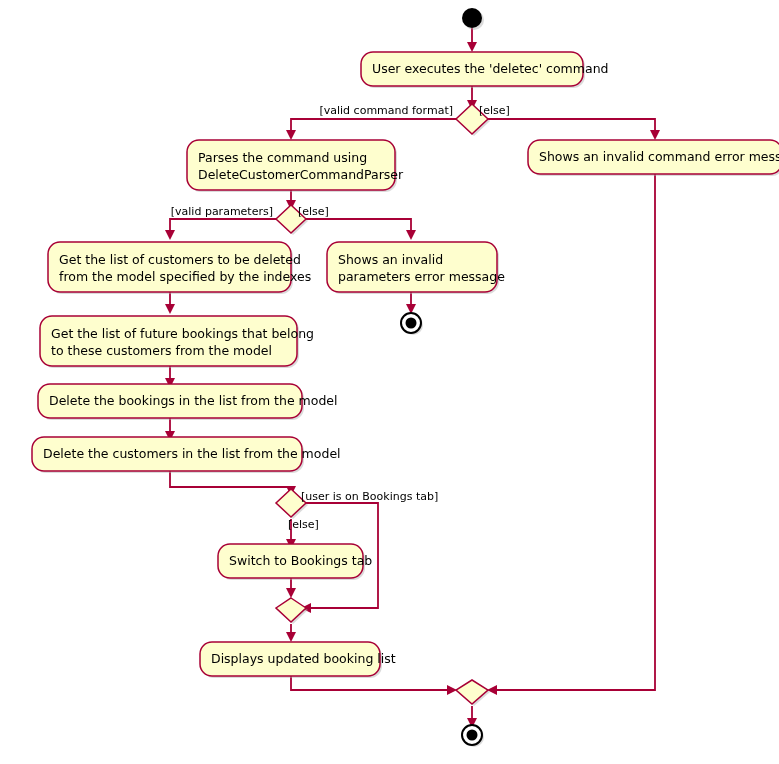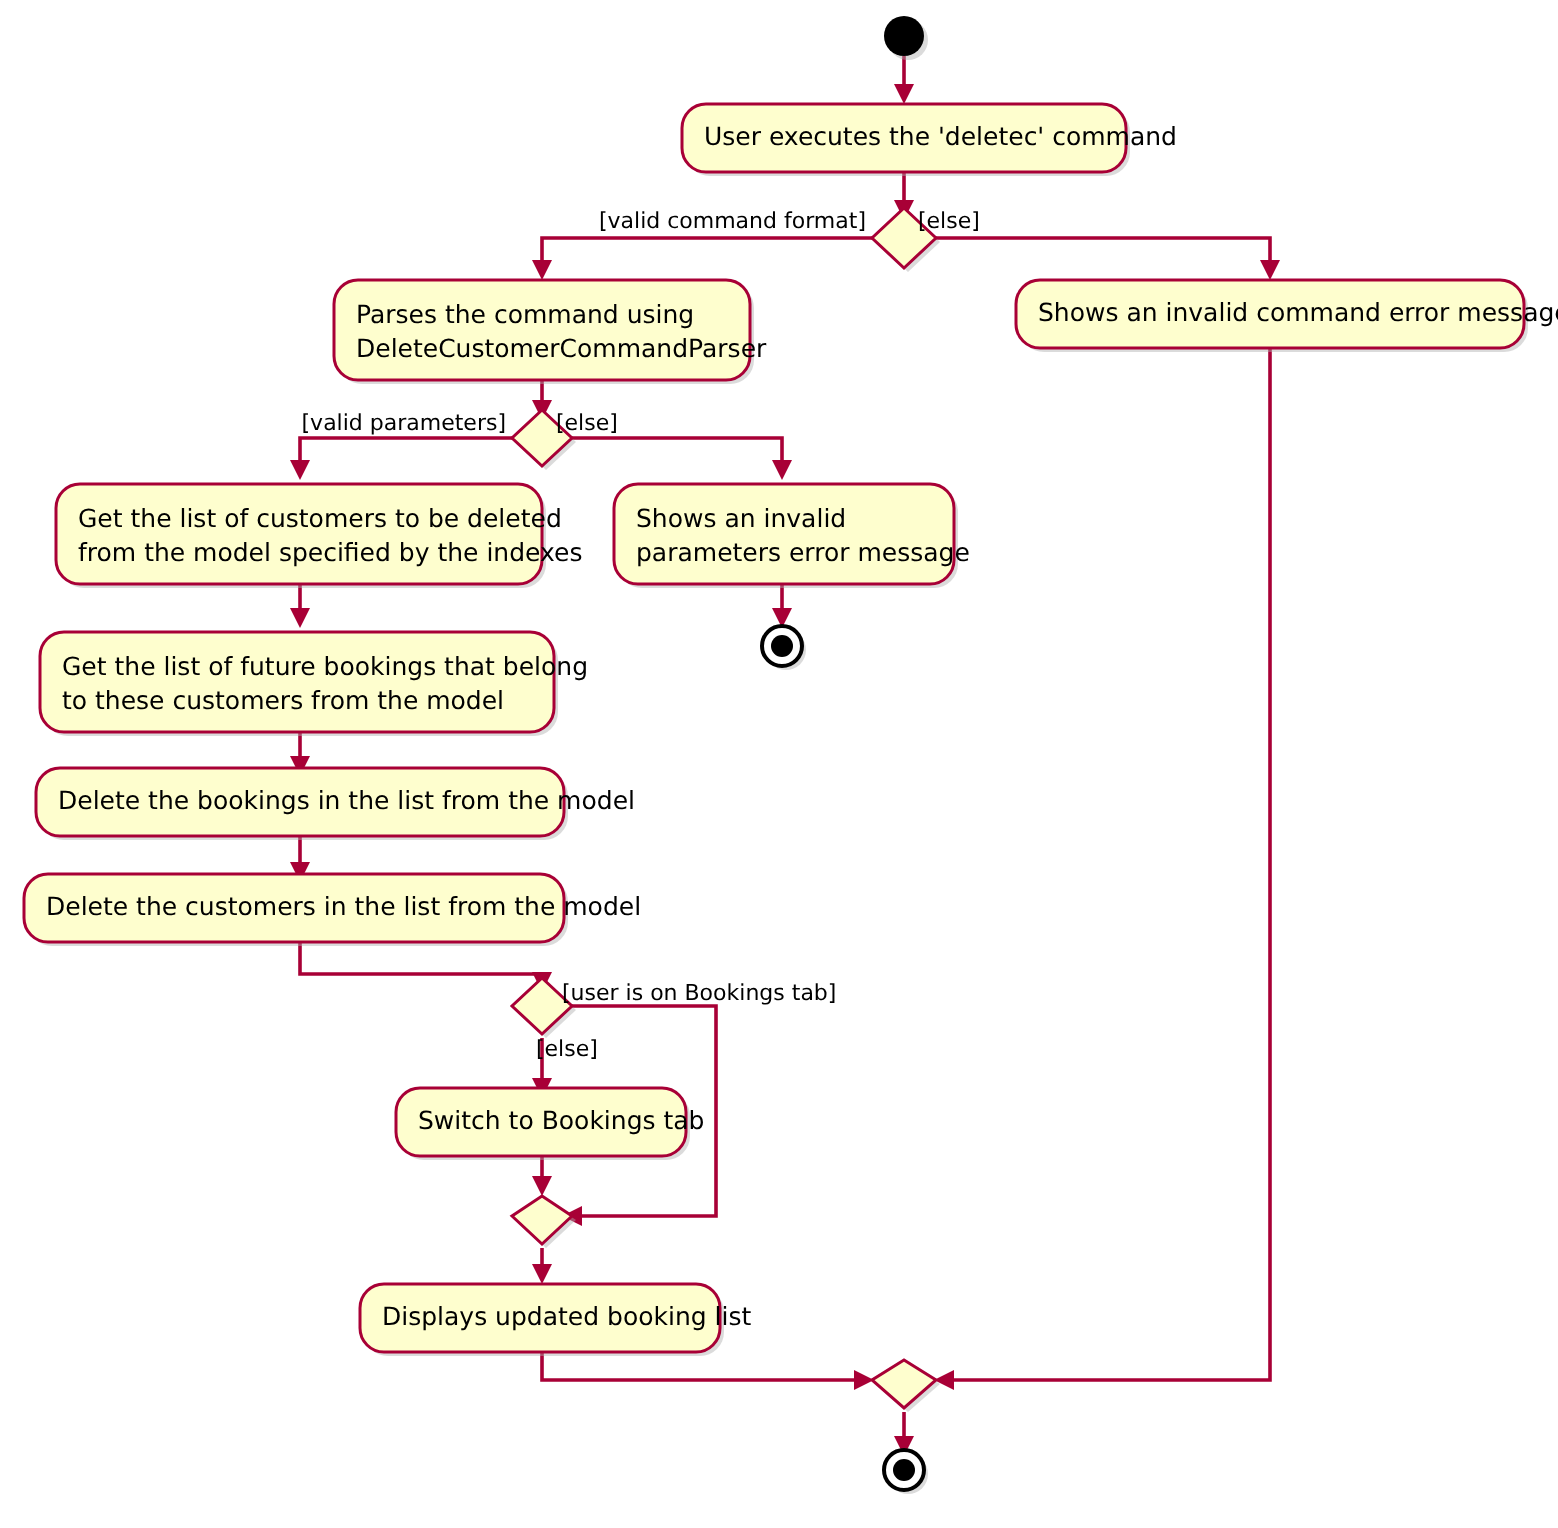--- a/index.html
+++ b/index.html
@@ -10,20 +10,21 @@
   body {
     width: 779px;
     height: 764px;
     font-family: "DejaVu Sans", sans-serif;
     overflow: hidden;
   }
   #diagram-root {
     position: relative;
     width: 622px;
     height: 764px;
+    padding-left: 20px;
   }
   svg#activity-diagram {
     display: block;
     width: 779px;
     height: 764px;
   }
   .node-box {
     fill: #FEFECE;
     stroke: #A80036;
     stroke-width: 1.5;

